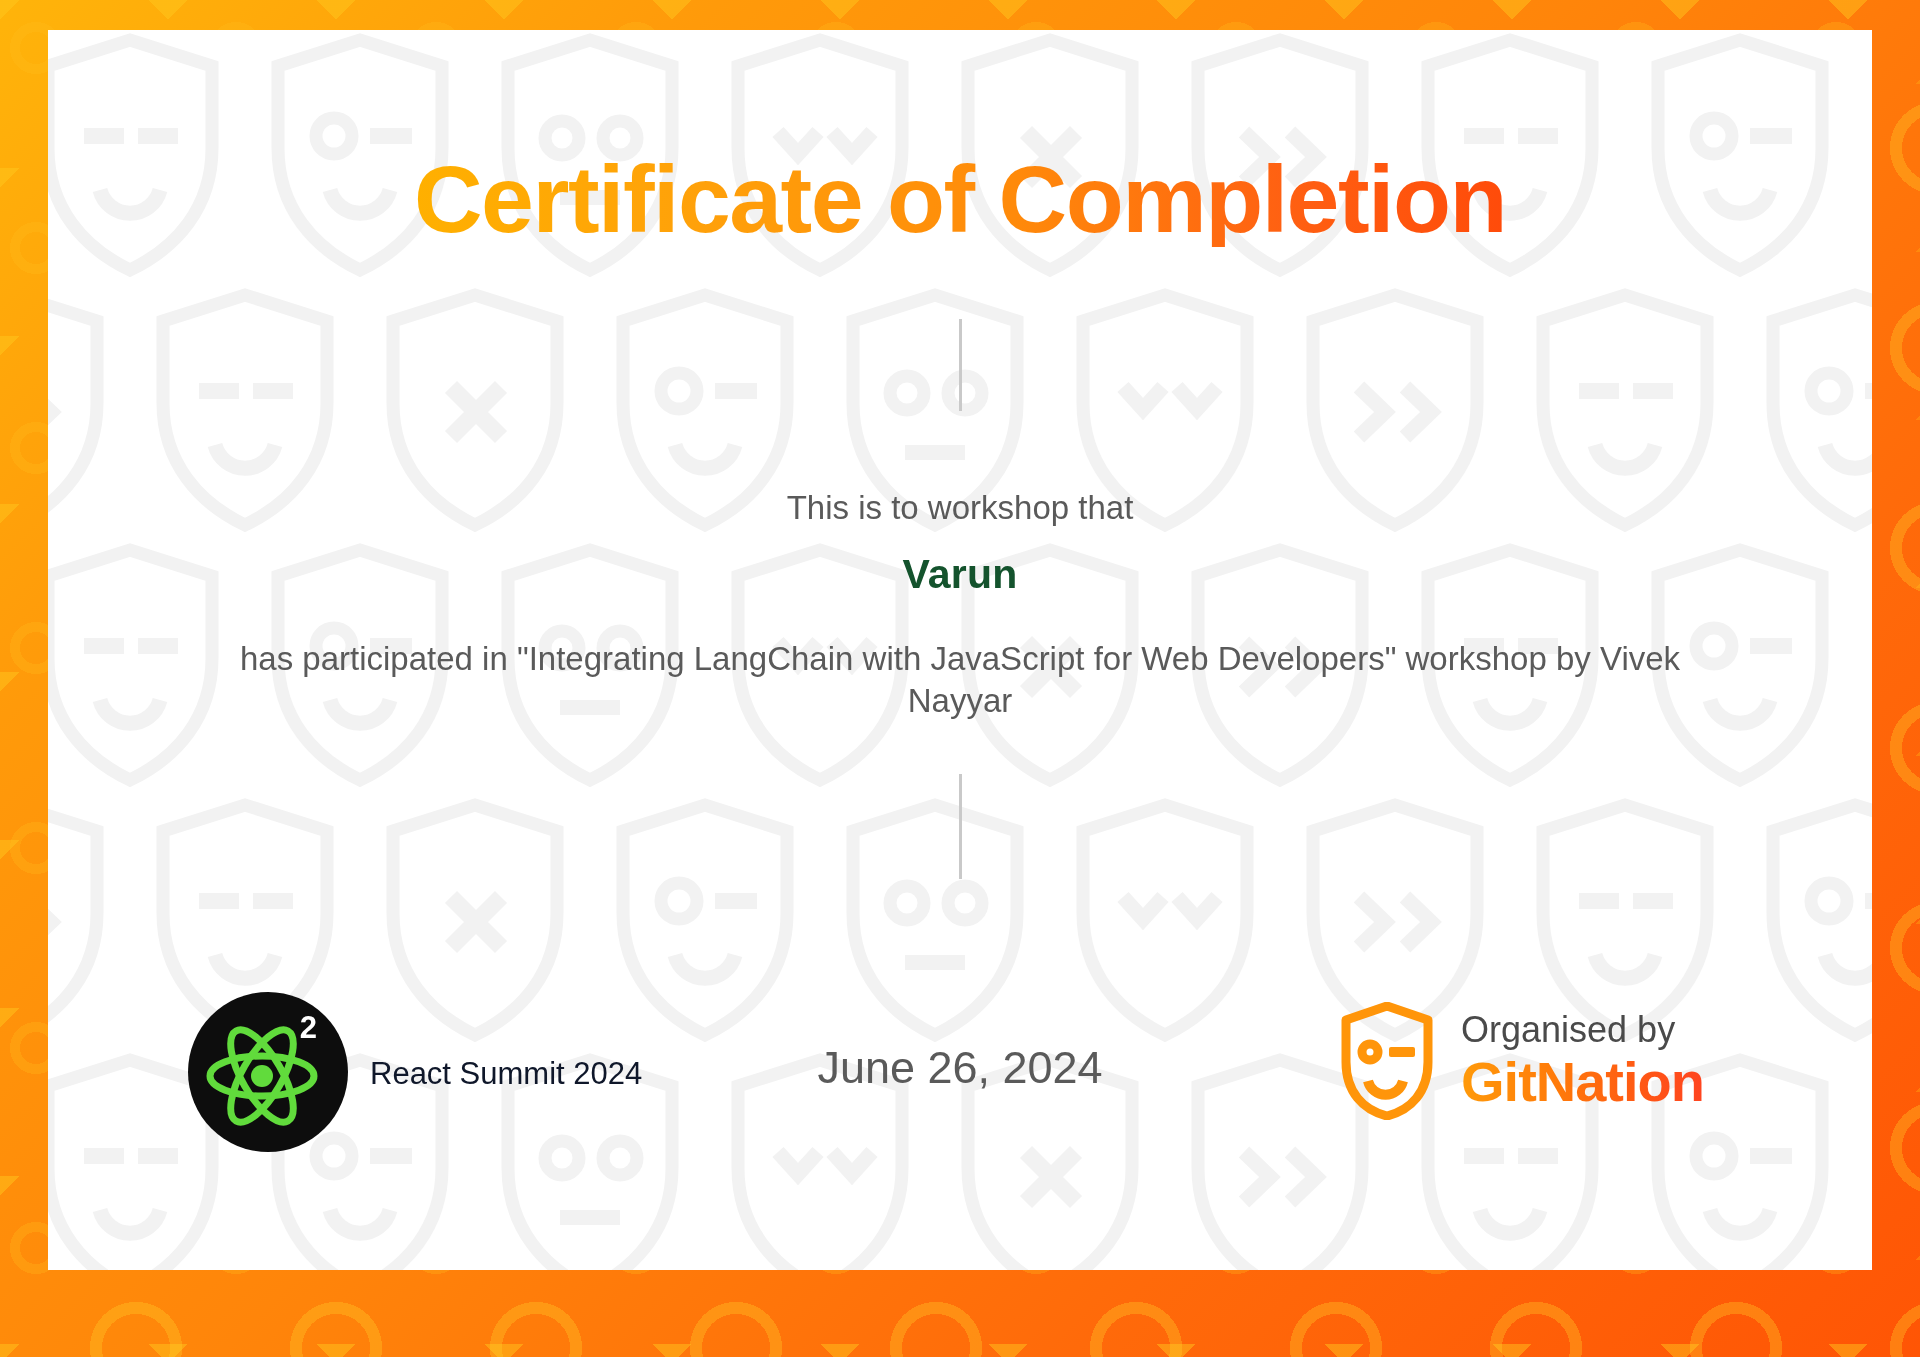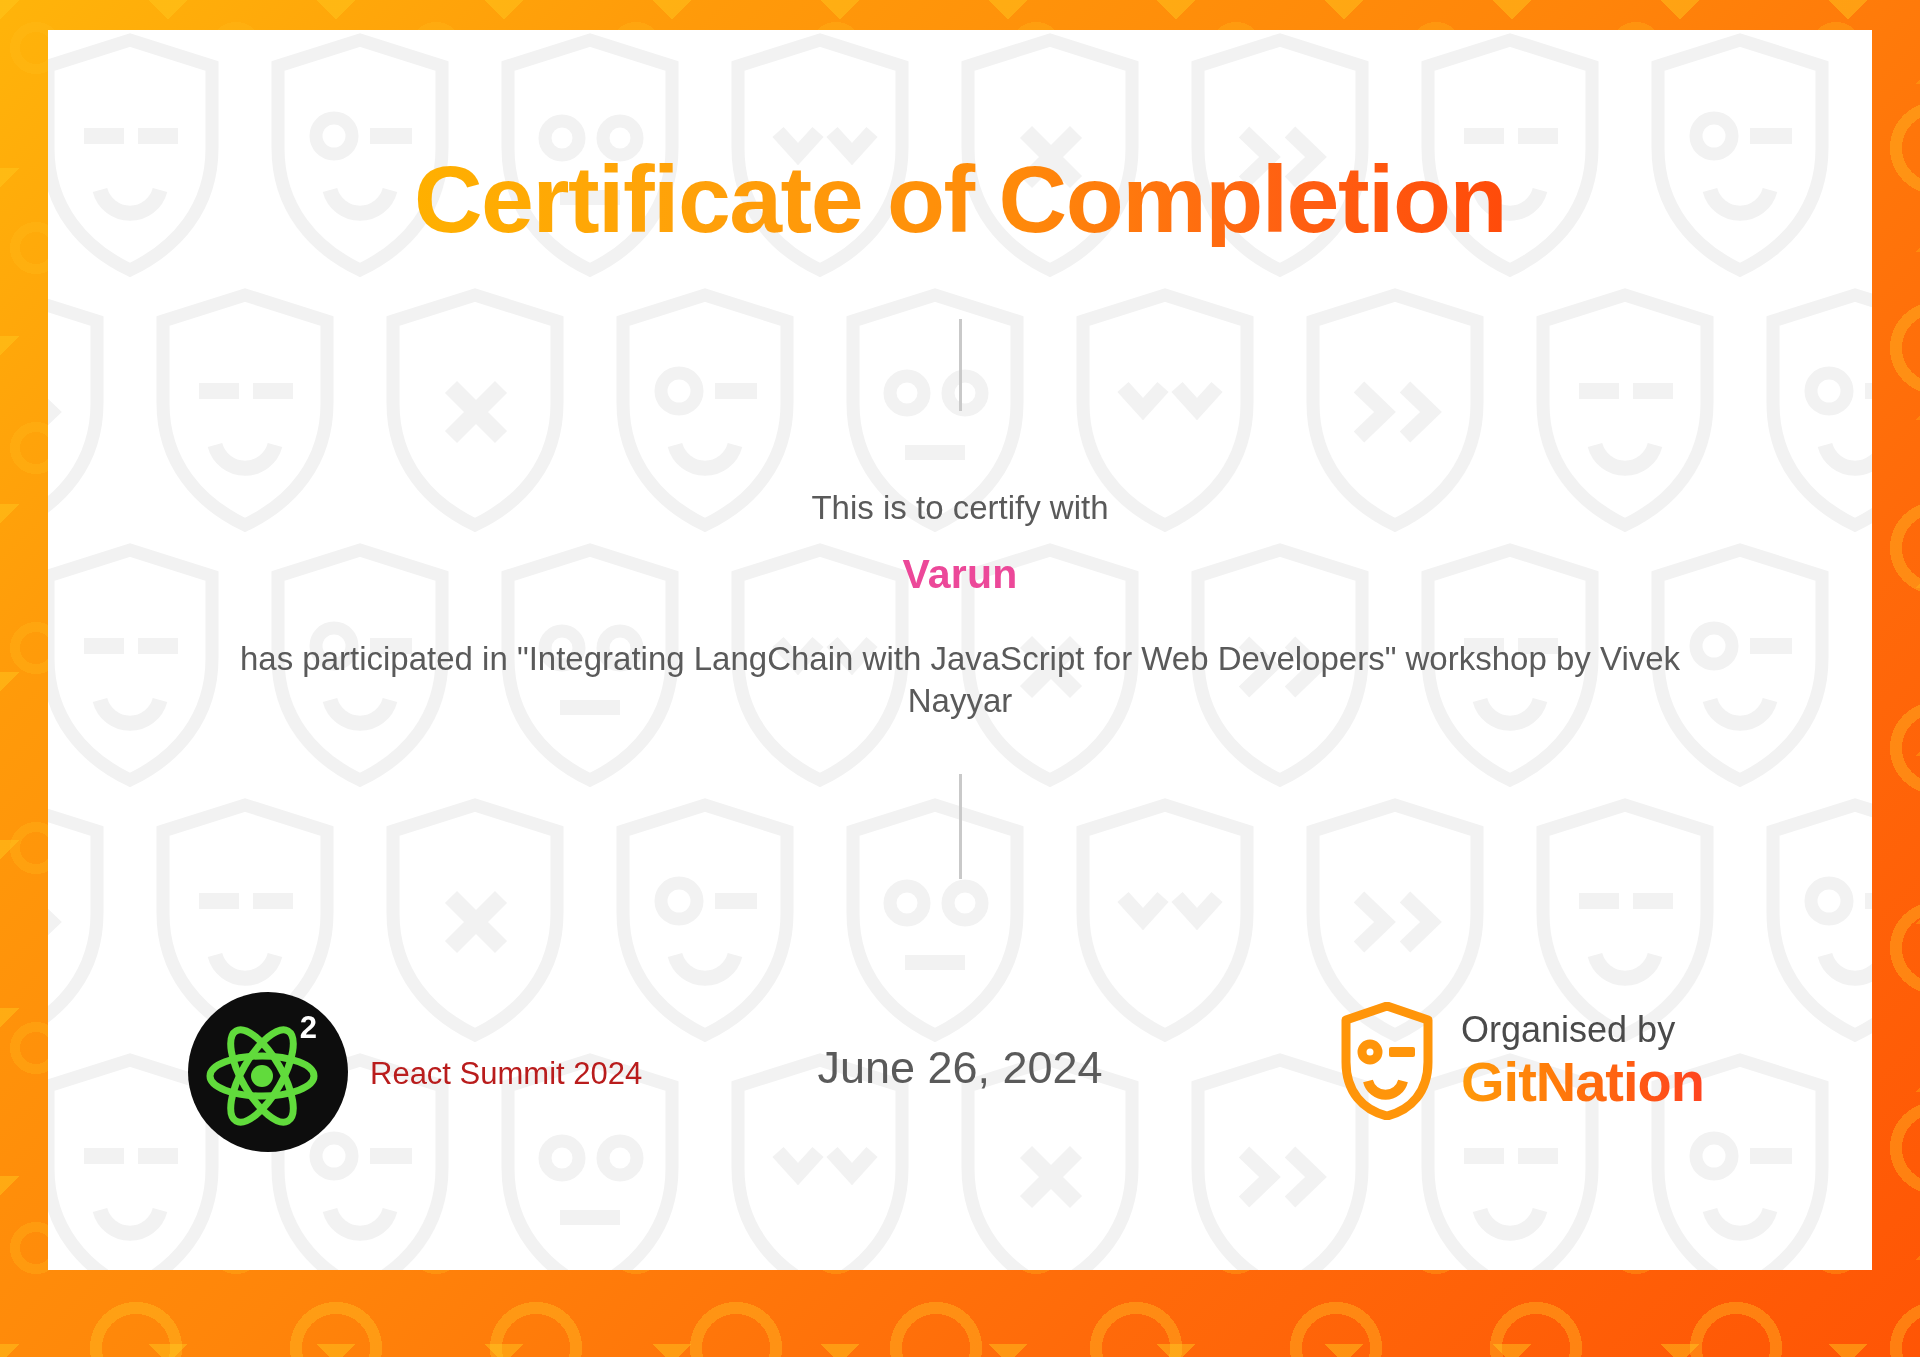--- a/index.html
+++ b/index.html
@@ -87,21 +87,21 @@
     margin-top:78px;
     font-size:33px;
     color:#5A5A5A;
     font-weight:400;
   }
 
   .recipient{
     margin-top:24px;
     font-size:41px;
     font-weight:700;
-    color:#ec4899;
+    color:#14532d;
     letter-spacing:.2px;
   }
 
   .description{
     margin-top:40px;
     font-size:33px;
     line-height:1.27;
     color:#5A5A5A;
     text-align:center;
     max-width:1500px;
@@ -131,21 +131,21 @@
   .react-sup{
     position:absolute;
     right:31px; top:20px;
     color:#FFFFFF;
     font-size:31px;
     font-weight:700;
     line-height:1;
   }
   .event-label{
     font-size:31px;
-    color:#b91c1c;
+    color:#0f172a;
     white-space:nowrap;
     padding-top:4px;
   }
 
   .date{
     position:absolute;
     left:0; right:0; top:48px;
     text-align:center;
     font-size:45px;
     color:#5A5A5A;
@@ -258,21 +258,21 @@
         <use href="#tilerow" x="0" y="1030"></use>
       </svg>
     </div>
 
     <div class="content">
 
       <h1 class="title">Certificate of Completion</h1>
 
       <div class="divider divider-top"></div>
 
-      <div class="certify-line">This is to certify with</div>
+      <div class="certify-line">This is to workshop that</div>
 
       <div class="recipient">Varun</div>
 
       <div class="description">has participated in "Integrating LangChain with JavaScript for Web Developers" workshop by Vivek Nayyar</div>
 
       <div class="divider divider-bottom"></div>
     </div>
 
     <div class="footer">
 

